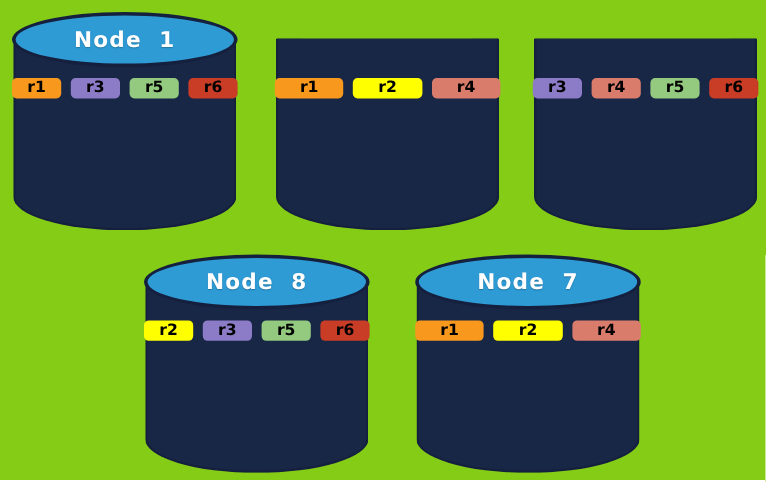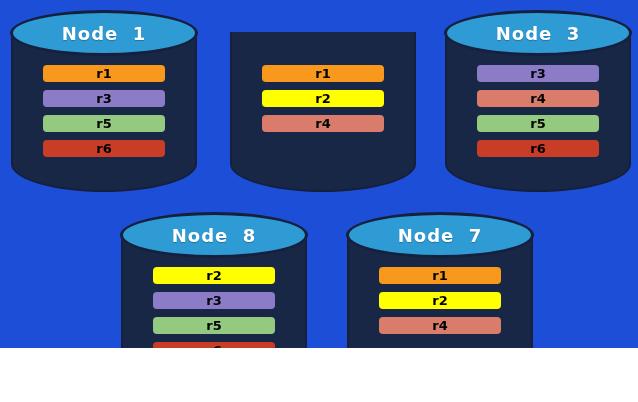--- a/index.html
+++ b/index.html
@@ -4,22 +4,22 @@
 <style>
   html, body {
     margin: 0;
     padding: 0;
     background: #ffffff;
     font-family: "DejaVu Sans", "Liberation Sans", sans-serif;
   }
   .canvas {
     position: relative;
     width: 638px;
-    height: 348px;
-    background: #1d4ed8;
+    height: 400px;
+    background: #84cc16;
     overflow: hidden;
   }
   .cyl {
     position: absolute;
     width: 188px;
     height: 184px;
   }
   .cyl-body {
     position: absolute;
     left: 1px;
@@ -55,21 +55,21 @@
     letter-spacing: 1px;
     white-space: pre;
     text-shadow: 0 1px 1px rgba(0,0,0,0.25);
   }
   .bars {
     position: absolute;
     left: 0;
     right: 0;
     top: 57px;
     display: flex;
-    flex-direction: column;
+    flex-direction: row;
     align-items: center;
     gap: 8px;
     z-index: 1;
   }
   .bar {
     width: 122px;
     height: 17px;
     border-radius: 4px;
     display: flex;
     align-items: center;
@@ -107,23 +107,20 @@
     <div class="cyl-body"></div>
     <div class="bars">
       <div class="bar" style="background: rgb(248, 153, 29);">r1</div>
       <div class="bar" style="background: rgb(255, 255, 0);">r2</div>
       <div class="bar" style="background: rgb(218, 124, 108);">r4</div>
     </div>
   </div>
 
   <div class="cyl n3">
     <div class="cyl-body"></div>
-    <div class="cyl-top">
-      <span class="node-title">Node  3</span>
-    </div>
     <div class="bars">
       <div class="bar" style="background: rgb(140, 124, 200);">r3</div>
       <div class="bar" style="background: rgb(218, 124, 108);">r4</div>
       <div class="bar" style="background: rgb(148, 202, 128);">r5</div>
       <div class="bar" style="background: rgb(201, 61, 38);">r6</div>
     </div>
   </div>
 
   <div class="cyl n4">
     <div class="cyl-body"></div>

